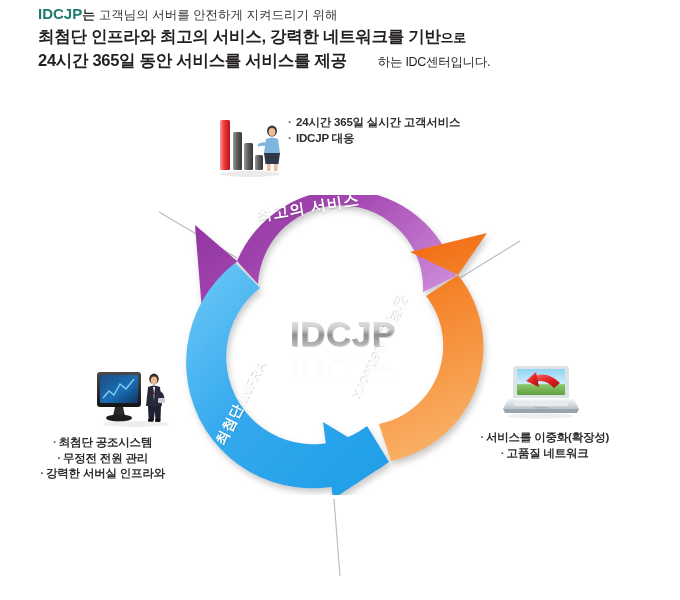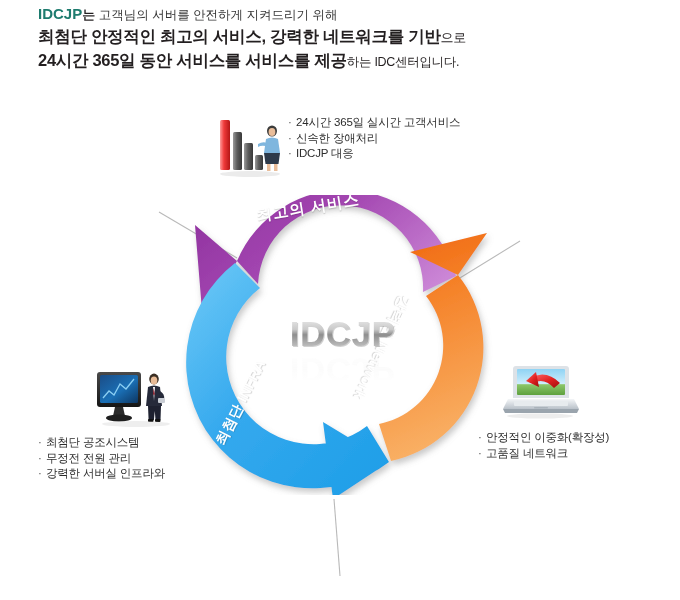--- a/index.html
+++ b/index.html
@@ -14,31 +14,31 @@
   }
   #stage{position:absolute;left:0;top:0;width:668px;height:600px;}
 
   
   .header{position:absolute;left:38px;top:4px;width:600px;}
   .hl{white-space:nowrap;color:#231f20;}
   .hl1{font-size:13px;line-height:19px;font-weight:bold;}
   .hl1 .brand{color:#1d7b6e;font-size:15px;letter-spacing:0px;}
   .hl1 .thin{font-weight:normal;font-size:12.5px;color:#333;}
   .hl2{font-size:16.5px;line-height:22px;font-weight:bold;letter-spacing:-0.3px;}
-  .hl2 .thin{font-weight:normal;font-size:13px;text-align:center;}
+  .hl2 .thin{font-weight:bold;font-size:13px;text-align:center;}
   .hl3{font-size:16.5px;line-height:22px;font-weight:bold;letter-spacing:-0.3px;}
-  .hl3 .thin{font-weight:normal;font-size:12.5px;}
+  .hl3 .thin{font-weight:normal;font-size:12.5px;margin-left:31px;}
 
   
   .bullets{position:absolute;color:#2d2d2d;}
   .bullets .li{white-space:nowrap;font-size:11.5px;line-height:15.5px;letter-spacing:-0.2px;}
   .bullets .li .dot{display:inline-block;width:8px;color:#555;}
-  .bullets.bold .li{font-weight:normal;}
-
-  #bullets-service{left:288px;top:115px;}
+  .bullets.bold .li{font-weight:bold;text-align:center;}
+
+  #bullets-service{left:288px;top:115px;font-weight:bold;}
   #bullets-infra{left:38px;top:435px;}
   #bullets-network{left:478px;top:430px;}
 
   
   #cycle{position:absolute;left:175px;top:195px;width:330px;height:300px;}
   #cycle svg{display:block;}
 
   
   #center-logo{
     position:absolute;left:275px;top:315px;width:135px;height:75px;
@@ -82,21 +82,21 @@
   
   #connectors{position:absolute;left:0;top:0;width:680px;height:600px;pointer-events:none;}
 </style>
 </head>
 <body>
 
 <div id="stage">
 
   <div class="header">
     <div class="hl hl1"><span class="brand">IDCJP</span><span>는</span><span class="thin"> 고객님의 서버를 안전하게 지켜드리기 위해</span></div>
-    <div class="hl hl2"><span>최첨단 안정적인 최고의 서비스, 강력한 네트워크를 기반</span><span class="thin">으로</span></div>
+    <div class="hl hl2"><span>최첨단 인프라와 최고의 서비스, 강력한 네트워크를 기반</span><span class="thin">으로</span></div>
     <div class="hl hl3"><span>24시간 365일 동안 서비스를 서비스를 제공</span><span class="thin">하는 IDC센터입니다.</span></div>
   </div>
 
   <svg id="connectors" viewBox="0 0 680 600">
     <line x1="159" y1="212" x2="237" y2="258" stroke="#b9b9b9" stroke-width="1.1"></line>
     <line x1="520" y1="241" x2="455" y2="281" stroke="#b9b9b9" stroke-width="1.1"></line>
     <line x1="334" y1="499" x2="340" y2="576" stroke="#b9b9b9" stroke-width="1.1"></line>
   </svg>
 
   <div id="cycle">
@@ -258,28 +258,27 @@
       <g>
         <path d="M30 20 q16 -9 30 5 l-6 5 q-10 -11 -21 -5 z" fill="url(#redArr)"></path>
         <path d="M36 14 l-10 9 l13 6 z" fill="url(#redArr)"></path>
       </g>
       <ellipse cx="40" cy="58" rx="33" ry="2.6" fill="#dcdcdc" opacity=".5"></ellipse>
     </svg>
   </div>
 
   <div class="bullets" id="bullets-service">
     <div class="li"><span class="dot">·</span><span>24시간 365일 실시간 고객서비스</span></div>
-    <div class="li"><span class="dot">·</span><span>신속한 장애처리</span></div>
     <div class="li"><span class="dot">·</span><span>IDCJP 대응</span></div>
   </div>
 
   <div class="bullets bold" id="bullets-infra">
     <div class="li"><span class="dot">·</span><span>최첨단 공조시스템</span></div>
     <div class="li"><span class="dot">·</span><span>무정전 전원 관리</span></div>
     <div class="li"><span class="dot">·</span><span>강력한 서버실 인프라와</span></div>
   </div>
 
   <div class="bullets bold" id="bullets-network">
-    <div class="li"><span class="dot">·</span><span>안정적인 이중화(확장성)</span></div>
+    <div class="li"><span class="dot">·</span><span>서비스를 이중화(확장성)</span></div>
     <div class="li"><span class="dot">·</span><span>고품질 네트워크</span></div>
   </div>
 
 </div>
 
 </body></html>

